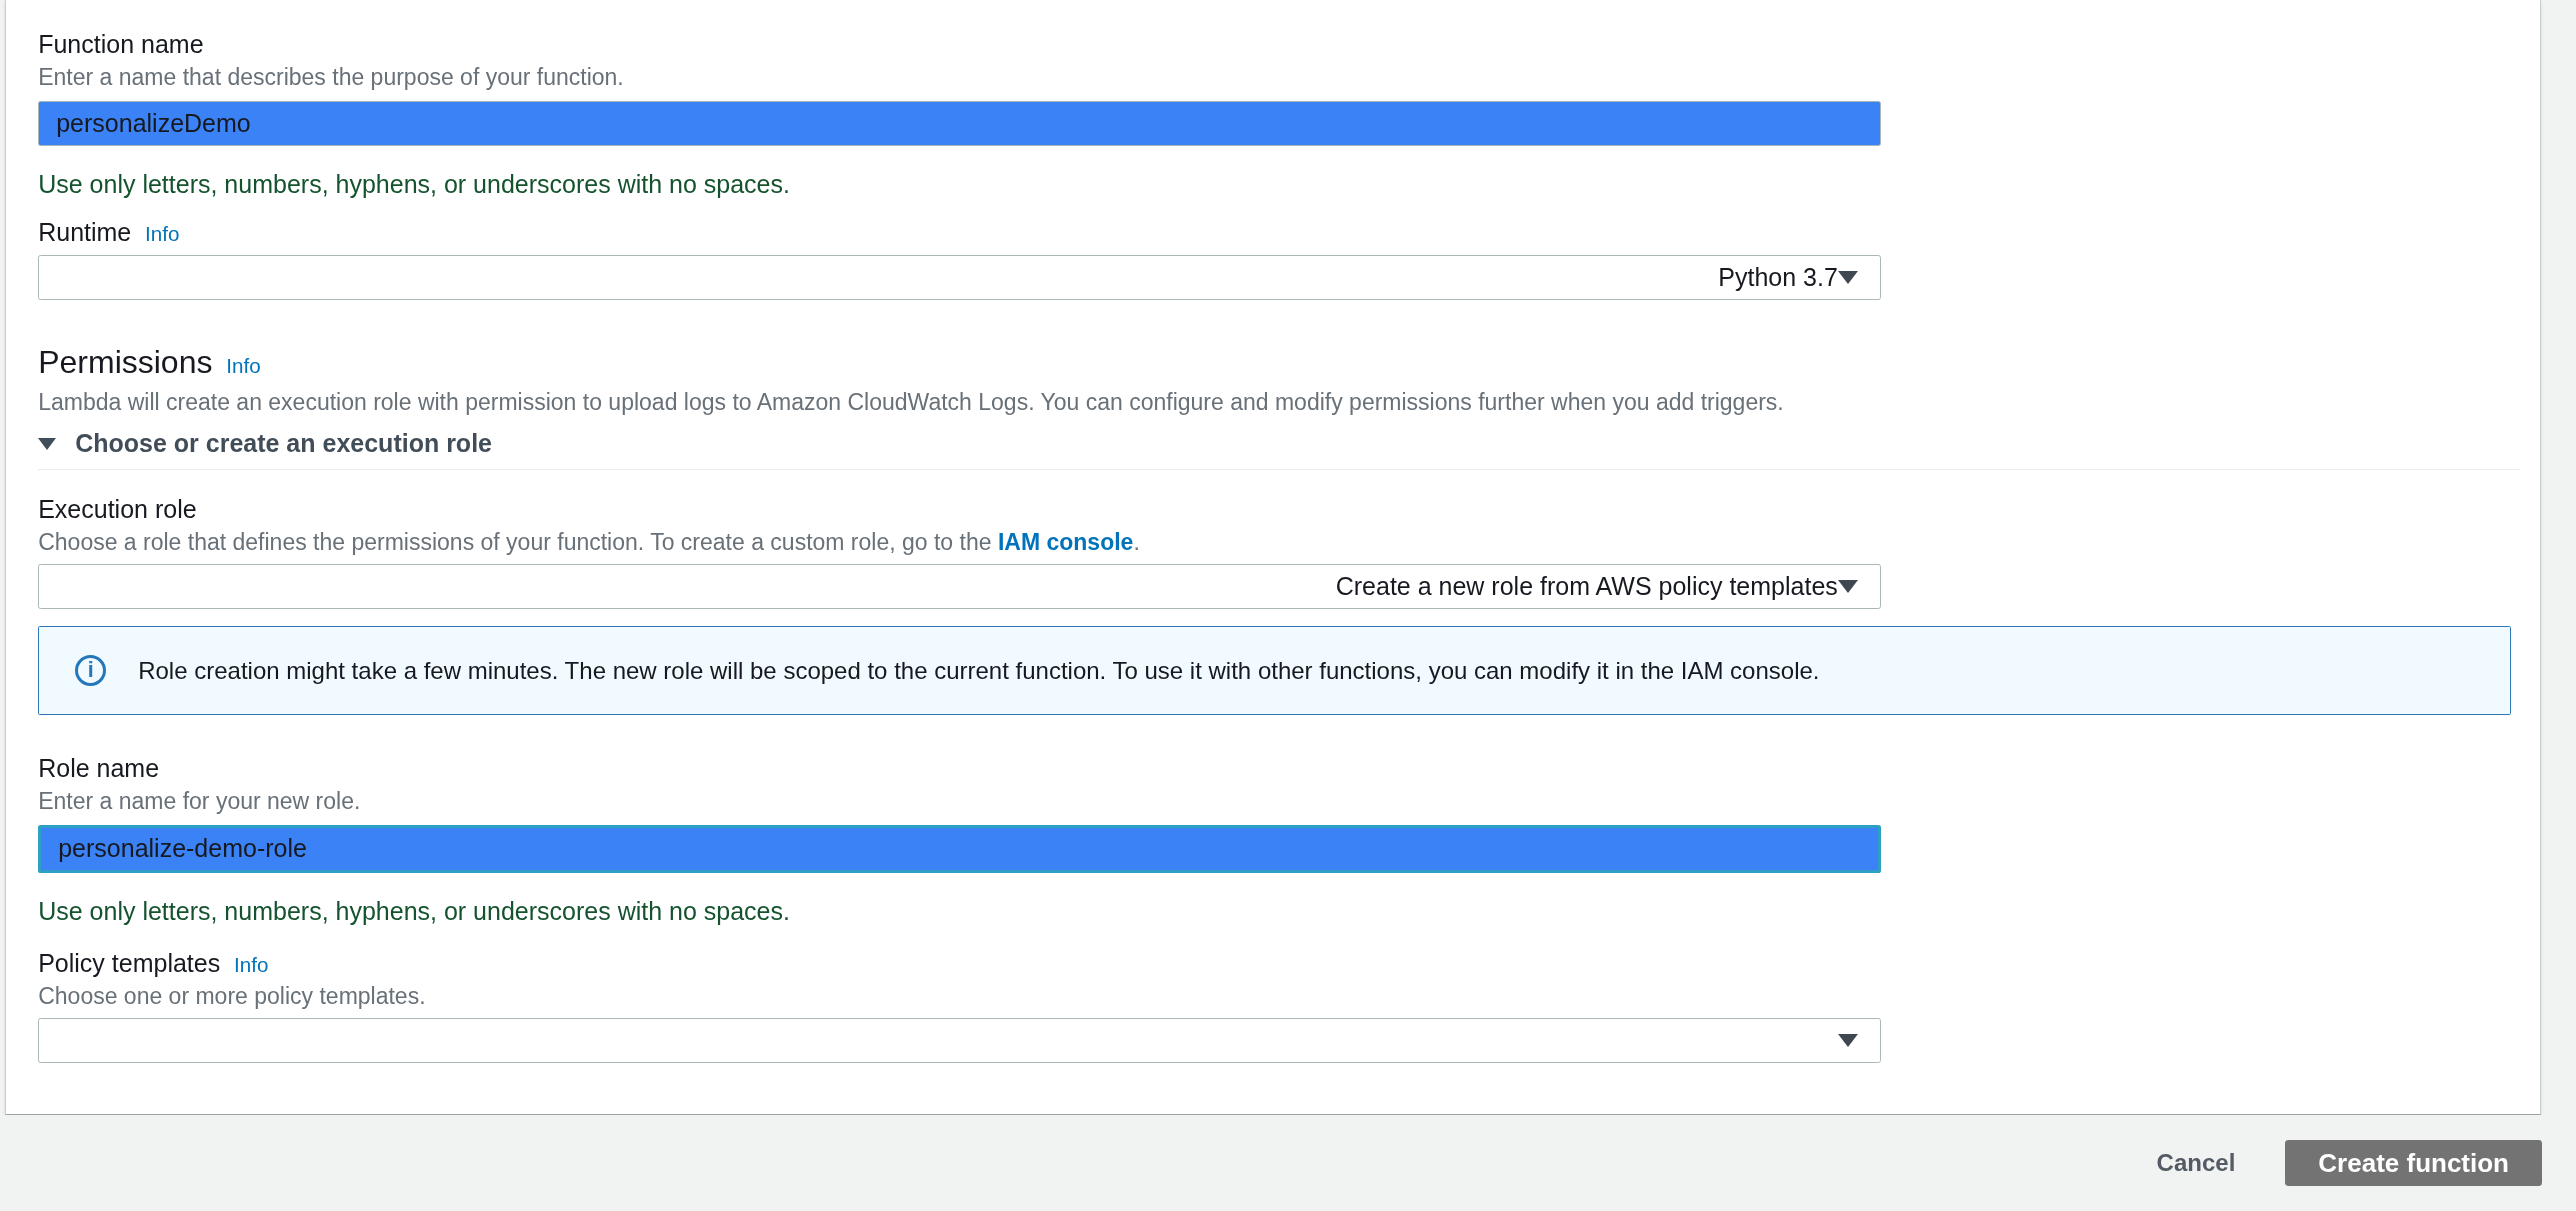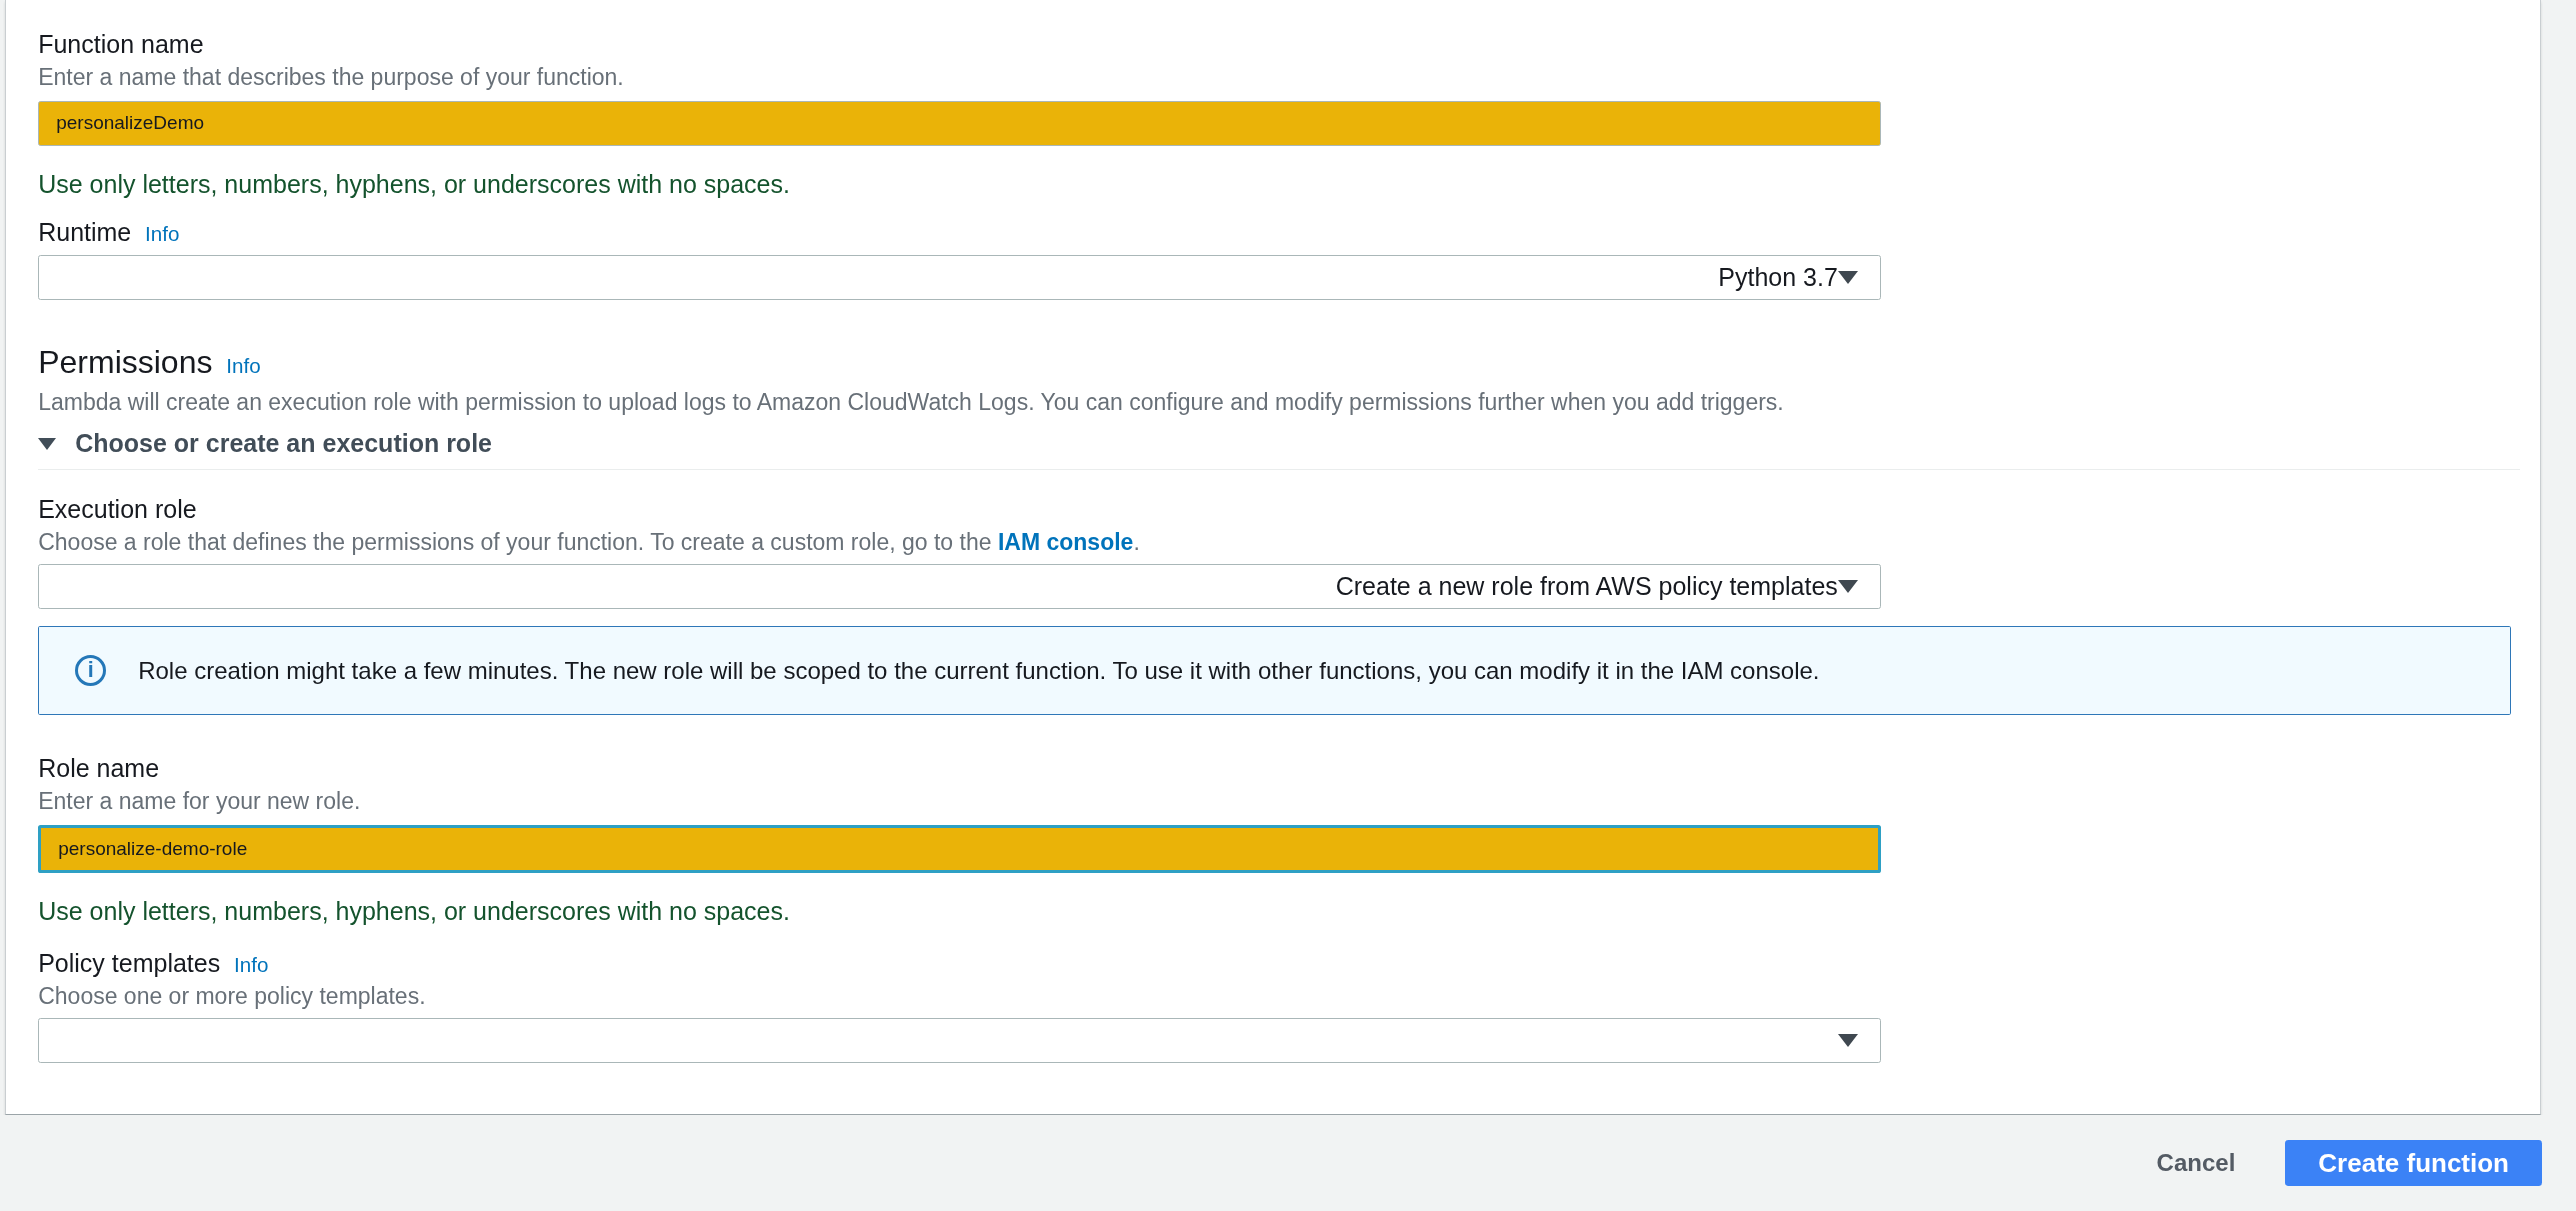--- a/index.html
+++ b/index.html
@@ -43,22 +43,22 @@
     color: #14532d;
   }
   .text-input {
     display: block;
     margin-top: 8.6px;
     width: 1843px; height: 45px;
     border: 1.7px solid #aab7b8;
     border-radius: 2.6px;
     padding: 0 17px;
     font-family: "Liberation Sans", sans-serif;
-    font-size: 19px; color: #16191f;
-    background: #eab308;
+    font-size: 25px; color: #16191f;
+    background: #3b82f6;
     outline: none;
   }
   .text-input.focused {
     border: 3.4px solid #2ea0c4;
     height: 48px;
   }
   .select-box {
     margin-top: 6.9px;
     width: 1843px; height: 45px;
     border: 1.7px solid #aab7b8;
@@ -148,21 +148,21 @@
   .cancel-button {
     background: none; border: none;
     font-family: "Liberation Sans", sans-serif;
     font-size: 24px; font-weight: 700;
     color: #545b64;
     margin-right: 50px;
     cursor: pointer;
   }
   .create-button {
     border: none;
-    background: #3b82f6;
+    background: #737373;
     color: #ffffff;
     font-family: "Liberation Sans", sans-serif;
     font-size: 26px; font-weight: 700;
     height: 46px;
     padding: 0 33px;
     border-radius: 3.4px;
     cursor: pointer;
   }
 </style>
 </head>

